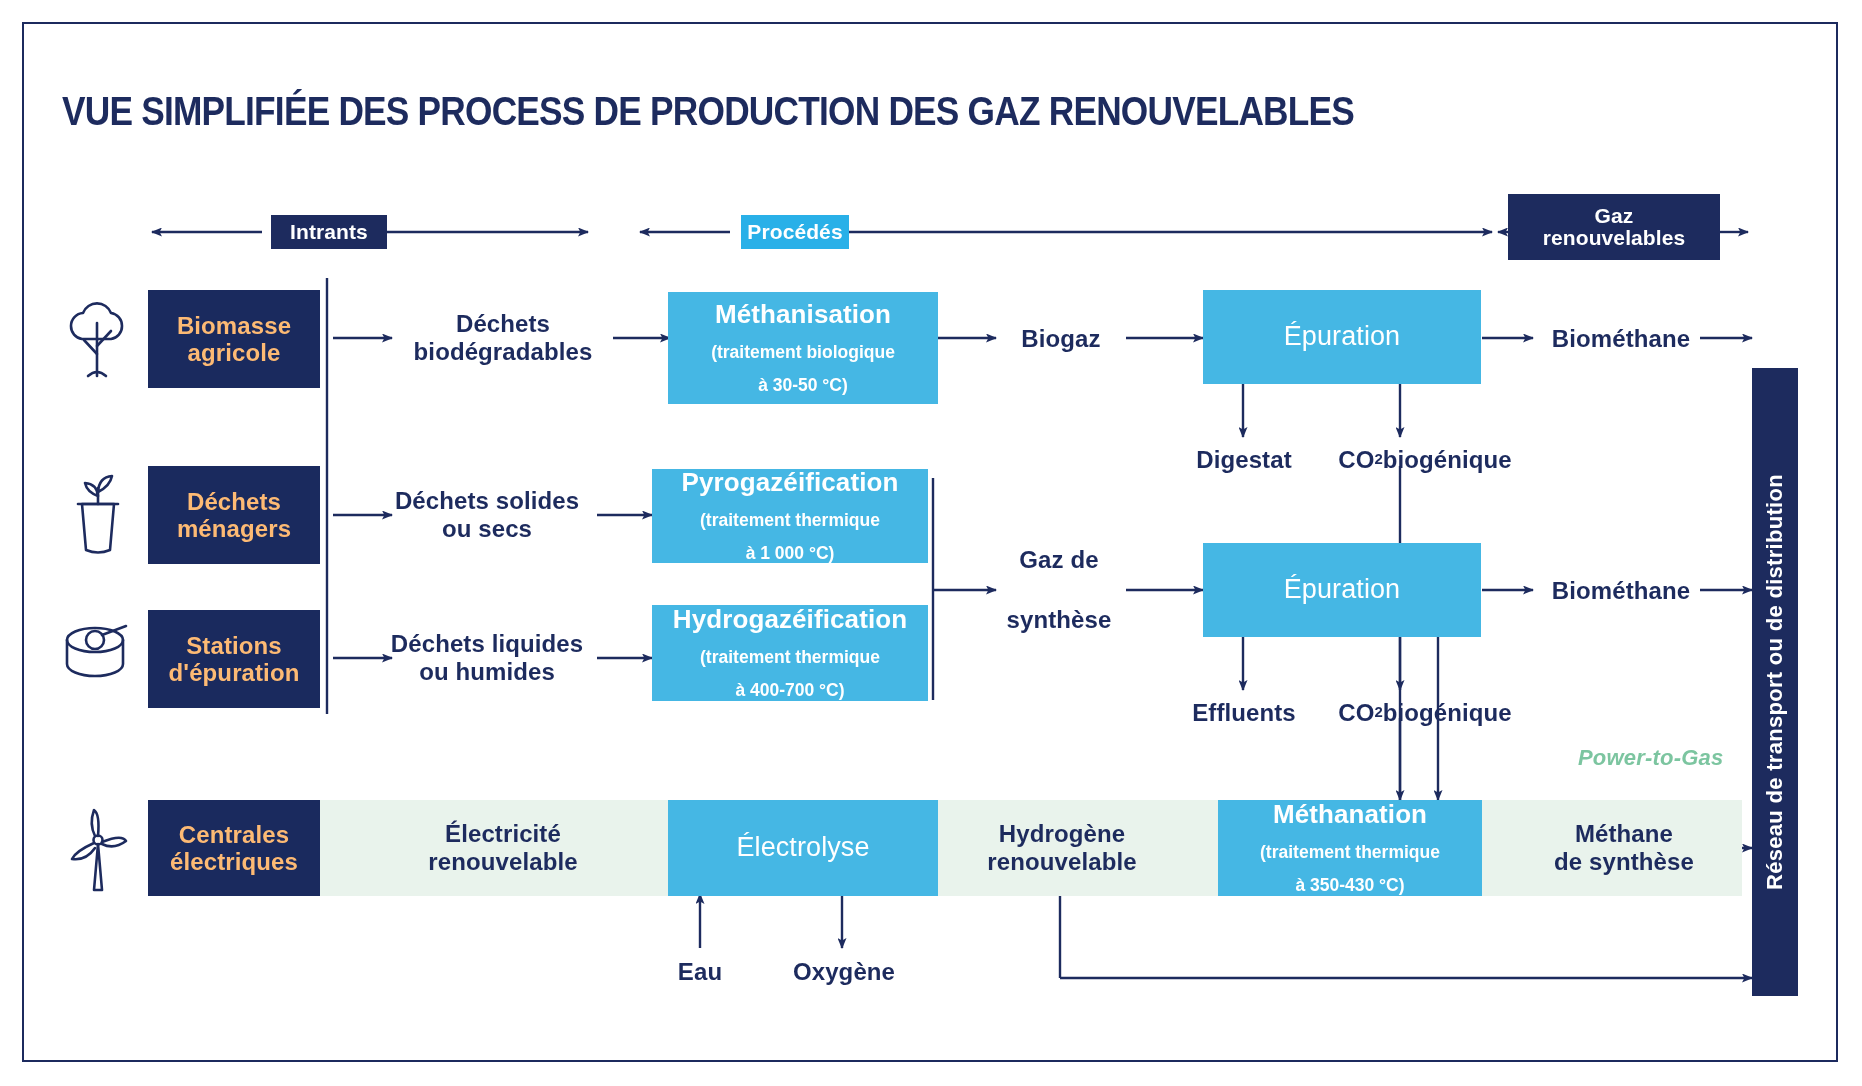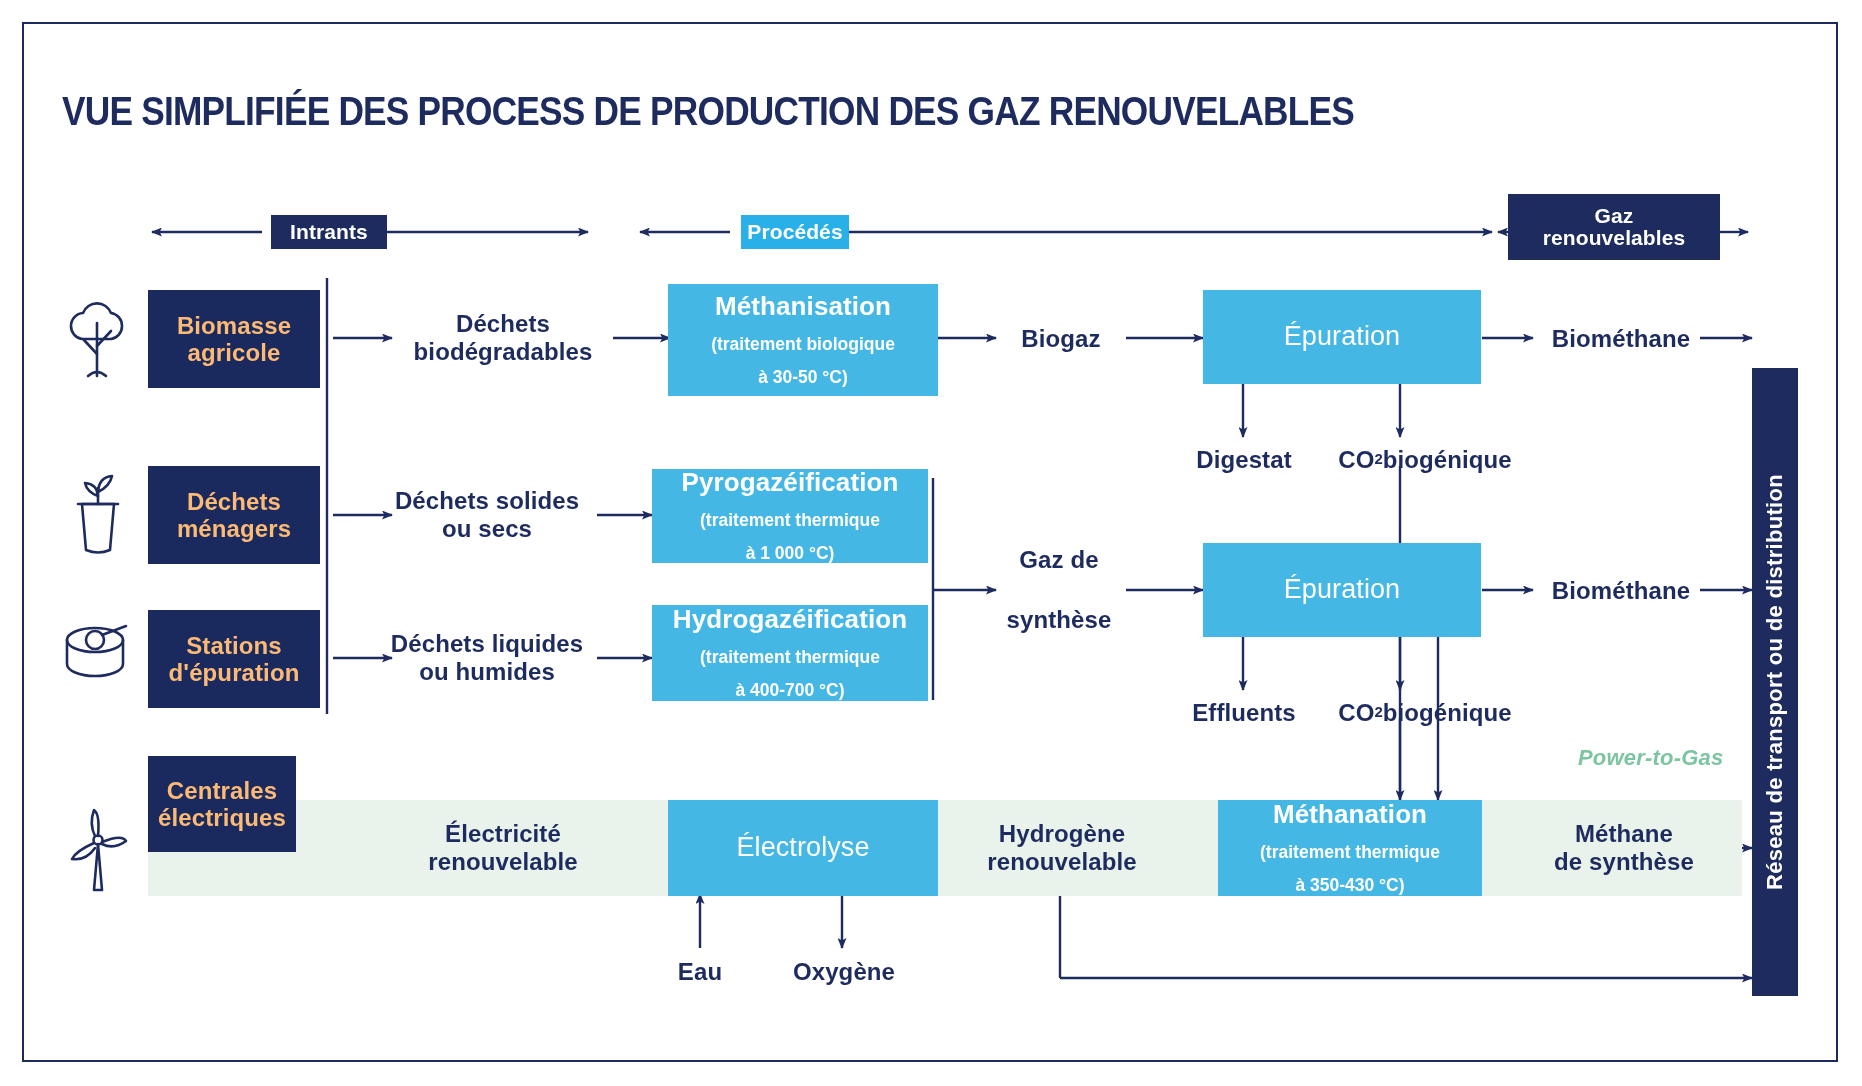--- a/index.html
+++ b/index.html
@@ -217,21 +217,21 @@
   <div class="abs inbox ctr" style="left:148px;top:290px;width:172px;height:98px;flex-direction:column;">
     <span>Biomasse</span>
     <span>agricole</span>
   </div>
 
   <div class="abs flab ctr" style="left:392px;top:300px;width:222px;height:76px;flex-direction:column;">
     <span>Déchets</span>
     <span>biodégradables</span>
   </div>
 
-  <div class="abs pbox ctr" style="left:668px;top:284px;width:270px;height:112px;">
+  <div class="abs pbox ctr" style="left:668px;top:292px;width:270px;height:112px;">
     <span class="t1">Méthanisation</span>
     <span class="t2">(traitement biologique</span>
     <span class="t2">à 30-50 °C)</span>
   </div>
 
   <div class="abs flab ctr" style="left:996px;top:320px;width:130px;height:38px;">Biogaz</div>
 
   <div class="abs pbox single ctr" style="left:1203px;top:290px;width:278px;height:94px;">
     <span class="t1">Épuration</span>
   </div>
@@ -290,21 +290,21 @@
   <div class="abs flab ctr" style="left:1533px;top:572px;width:176px;height:38px;">Biométhane</div>
 
   <div class="abs flab ctr" style="left:1148px;top:693px;width:192px;height:40px;">Effluents</div>
 
   <div class="abs flab ctr" style="left:1300px;top:693px;width:250px;height:40px;">
     <span>CO</span>
       <sub>2</sub>
       <span> biogénique</span>
   </div>
 
-  <div class="abs inbox ctr" style="left:148px;top:756px;width:148px;height:96px;flex-direction:column;align-items:center;">
+  <div class="abs inbox ctr" style="left:148px;top:800px;width:172px;height:96px;flex-direction:column;align-items:center;">
     <span>Centrales</span>
     <span>électriques</span>
   </div>
 
   <div class="abs flab ctr" style="left:392px;top:810px;width:222px;height:76px;flex-direction:column;">
     <span>Électricité</span>
     <span>renouvelable</span>
   </div>
 
   <div class="abs pbox single ctr" style="left:668px;top:800px;width:270px;height:96px;text-align:center;">

